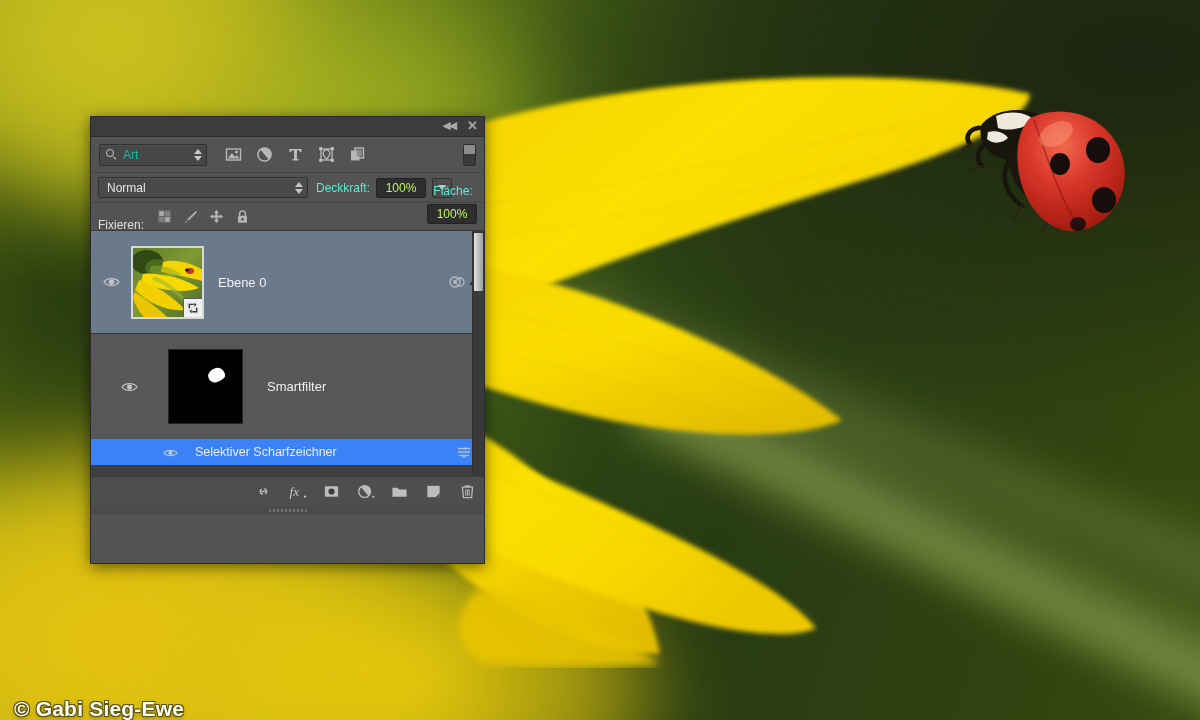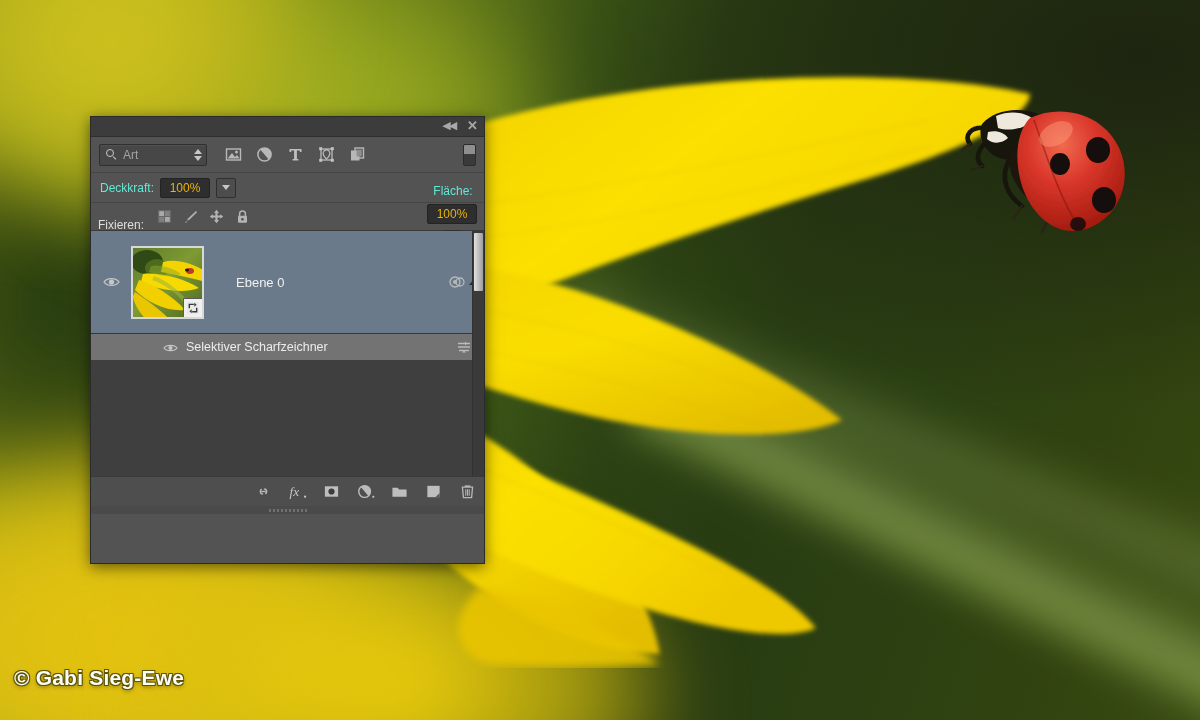--- a/index.html
+++ b/index.html
@@ -86,21 +86,21 @@
     left: 330px; top: 68px; width: 720px; height: 600px;
   }
   #petal-main svg { display:block; }
 
   
   #ladybug { left: 952px; top: 88px; width: 186px; height: 160px; }
   #ladybug svg { display:block; }
 
   
   #copyright {
-    position: absolute; left: 14px; top: 666px;
+    position: absolute; left: 14px; top: 697px;
     font-size: 21px; font-weight: 700;
     color: #fdfdf7;
     letter-spacing: .2px;
     text-shadow:
       1px 1px 0 #5d5406, -1px 1px 0 #5d5406,
       1px -1px 0 #5d5406, -1px -1px 0 #5d5406,
       0 2px 4px rgba(40,35,0,.55);
     white-space: nowrap;
   }
 
@@ -170,21 +170,21 @@
   .kind-select {
     width: 108px; height: 22px;
     background: #474747;
     border: 1px solid #2f2f2f;
     border-radius: 2px;
     display: flex; align-items: center;
     padding: 0 4px 0 6px;
     gap: 6px; cursor: pointer;
     box-shadow: inset 0 1px 0 rgba(255,255,255,.06);
   }
-  .kind-select .lbl { flex: 1; color: #a3a3a3; font-size: 12px; }
+  .kind-select .lbl { flex: 1; color: #14b8a6; font-size: 12px; }
   .mag { width: 11px; height: 11px; position: relative; flex: none; }
   .mag b { position:absolute; left:0; top:0; width:8px; height:8px; border:1.4px solid #c9c9c9; border-radius:50%; }
   .mag i { position:absolute; left:7px; top:7px; width:4px; height:1.4px; background:#c9c9c9; transform: rotate(45deg); transform-origin: 0 50%; }
   .updown { display:flex; flex-direction:column; gap:2px; flex:none; }
   .updown i { width:0;height:0;border-left:4px solid transparent;border-right:4px solid transparent; }
   .updown .u { border-bottom:5px solid #c6c6c6; }
   .updown .d { border-top:5px solid #c6c6c6; }
 
   .filter-icons { display: flex; align-items: center; gap: 14px; margin-left: 8px; }
   .fic { width: 17px; height: 17px; opacity: .82; cursor: pointer; }
@@ -206,21 +206,21 @@
     background: #4a4a4a; border: 1px solid #2f2f2f; border-radius: 2px;
     display: flex; align-items: center; padding: 0 4px 0 8px;
     cursor: pointer;
     box-shadow: inset 0 1px 0 rgba(255,255,255,.07);
   }
   .blend-select .lbl { flex: 1; color: #e6e6e6; font-size: 12px; }
   .opa-label { color: #5eead4; font-size: 12px; margin-left: 2px; white-space: nowrap; }
   .num-field {
     width: 50px; height: 20px; background: #2e2e2e;
     border: 1px solid #232323; border-radius: 2px;
-    color: #eab308; font-size: 12px;
+    color: #bef264; font-size: 12px;
     display: flex; align-items: center; justify-content: center;
     cursor: text;
   }
   .num-arrow {
     width: 20px; height: 20px; background: #4d4d4d;
     border: 1px solid #2f2f2f; border-radius: 2px;
     display: flex; align-items: center; justify-content: center;
     cursor: pointer;
   }
   .num-arrow i { width:0;height:0;border-left:4px solid transparent;border-right:4px solid transparent;border-top:5px solid #c6c6c6; }
@@ -265,21 +265,21 @@
   }
   .thumb-mini { width: 73px; height: 73px; display:block; }
   .so-badge {
     position: absolute; right: -1px; bottom: -1px;
     width: 20px; height: 20px;
     background: #f0f0f0;
     border: 1px solid #5a5a5a;
     display: flex; align-items: center; justify-content: center;
   }
   .layer-name {
-    flex: 1; padding-left: 32px;
+    flex: 1; padding-left: 14px;
     color: #f0f0f0; font-size: 13px;
   }
   .layer-right {
     width: 42px; display: flex; align-items: center; justify-content: center; gap: 4px;
     flex: none;
   }
   .sf-indicator { width: 17px; height: 14px; opacity: .8; cursor: pointer; }
   .tri-toggle {
     width:0;height:0;border-left:5px solid transparent;border-right:5px solid transparent;
     border-bottom:6px solid #2f2f2f; cursor: pointer;
@@ -303,22 +303,22 @@
     position: absolute; left: 54%; top: 24%;
     width: 17px; height: 14px;
     background: #fff;
     border-radius: 56% 44% 60% 40% / 52% 60% 40% 48%;
     transform: rotate(-14deg);
   }
   .sf-name { flex:1; padding-left: 24px; color:#efefef; font-size: 13px; }
 
   .sfilter-row {
     display: flex; align-items: center;
-    height: 26px; padding-left: 72px; gap: 9px;
-    background: #737373;
+    height: 26px; padding-left: 72px; gap: 18px;
+    background: #3b82f6;
     cursor: pointer;
   }
   .sfilter-row .eye { width: 14px; height: 10px; }
   .sfilter-name { color: #ececec; font-size: 12.5px; }
   .sfilter-opts { margin-left: auto; margin-right: 12px; width: 16px; height: 14px; opacity:.8; cursor:pointer; }
 
   
   .list-scroll {
     position: absolute; right: 0; top: 0;
     width: 12px; height: 100%;
@@ -529,20 +529,27 @@
           <rect x="6" y="2" width="8.5" height="10" fill="none" stroke="#cfcfcf" stroke-width="1.4"></rect>
           <rect x="7.6" y="3.6" width="5.2" height="6.8" fill="#9b9b9b"></rect>
         </svg>
       </span>
     </div>
 
     <div class="toggle-sw"></div>
   </div>
 
   <div class="ps-blendrow">
+    <div class="blend-select">
+      <span class="lbl">Normal</span>
+      <span class="updown">
+          <i class="u"></i>
+          <i class="d"></i>
+        </span>
+    </div>
     <span class="opa-label">Deckkraft:</span>
     <div class="num-field">100%</div>
     <div class="num-arrow">
         <i></i>
       </div>
   </div>
 
   <div class="ps-lockrow">
     <span class="lock-label">Fixieren:</span>
 
@@ -640,20 +647,34 @@
           <svg viewBox="0 0 18 14" width="18" height="14">
             <circle cx="7" cy="7" r="5" fill="none" stroke="#c9c9c9" stroke-width="1.3"></circle>
             <circle cx="7" cy="7" r="2" fill="#c9c9c9"></circle>
             <circle cx="12" cy="7" r="4" fill="none" stroke="#c9c9c9" stroke-width="1.3"></circle>
           </svg>
         </span>
         <span class="tri-toggle"></span>
       </div>
     </div>
 
+    <div class="sf-row">
+      <div class="sf-eye-cell">
+        <span class="eye">
+          <svg viewBox="0 0 17 12" width="17" height="12">
+            <path d="M1 6 C4 1.5 13 1.5 16 6 C13 10.5 4 10.5 1 6 Z" fill="none" stroke="#d5d5d5" stroke-width="1.3"></path>
+            <circle cx="8.5" cy="6" r="2.6" fill="#d5d5d5"></circle>
+          </svg>
+        </span>
+      </div>
+      <div class="mask-thumb">
+        <span class="mask-blob"></span>
+      </div>
+      <div class="sf-name">Smartfilter</div>
+    </div>
 
     <div class="sfilter-row">
       <span class="eye">
         <svg viewBox="0 0 15 10" width="15" height="10">
           <path d="M1 5 C3.5 1.4 11.5 1.4 14 5 C11.5 8.6 3.5 8.6 1 5 Z" fill="none" stroke="#d5d5d5" stroke-width="1.2"></path>
           <circle cx="7.5" cy="5" r="2.1" fill="#d5d5d5"></circle>
         </svg>
       </span>
       <span class="sfilter-name">Selektiver Scharfzeichner</span>
       <span class="sfilter-opts">

